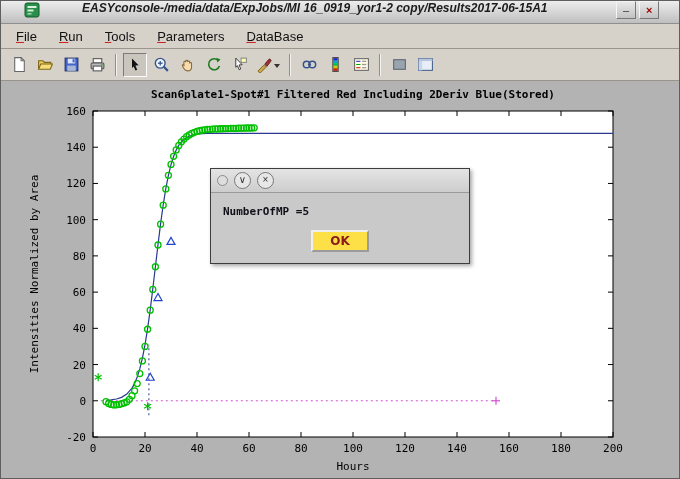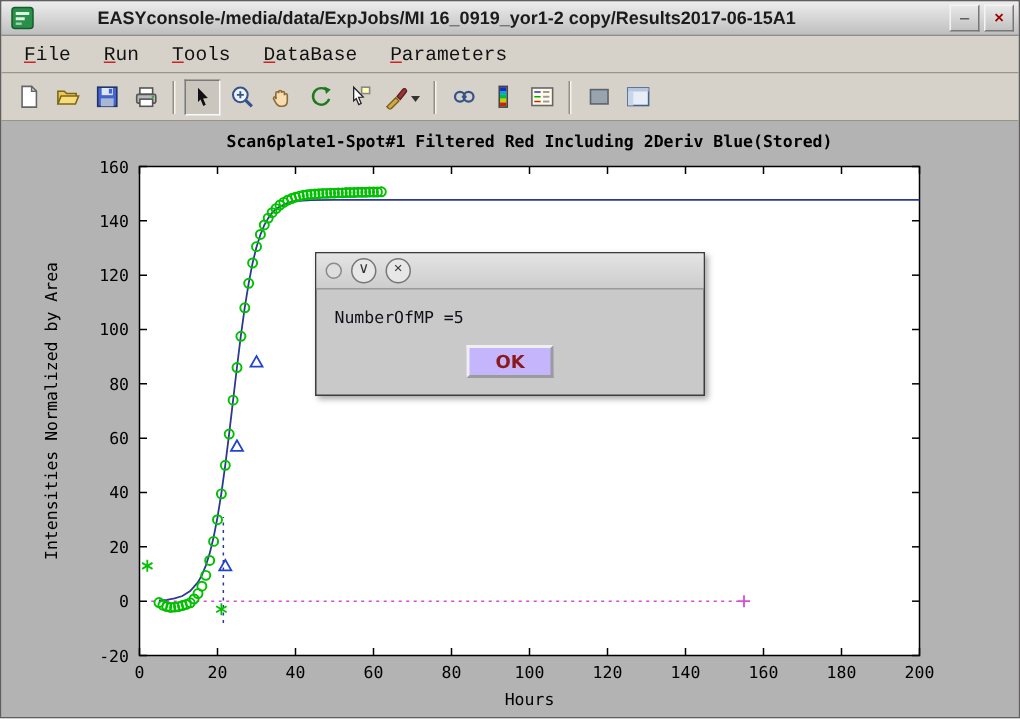--- a/index.html
+++ b/index.html
@@ -1,28 +1,28 @@
 <!DOCTYPE html>
 <html><head>
 <meta charset="utf-8">
 <style>
   html,body{margin:0;padding:0;background:#ffffff;}
   body{width:680px;height:479px;overflow:hidden;font-family:"Liberation Sans",sans-serif;}
   .window{width:680px;height:479px;box-sizing:border-box;border:1px solid #5f5f5f;display:flex;flex-direction:column;background:#d6d2ca;}
 
   
-  .titlebar{height:22px;flex:0 0 22px;background:linear-gradient(#ededed,#bfbfbf);border-bottom:1px solid #8f8f8f;display:flex;align-items:center;padding:0 3px;}
+  .titlebar{height:22px;flex:0 0 22px;background:linear-gradient(#ededed,#bfbfbf);border-bottom:1px solid #8f8f8f;display:flex;align-items:flex-start;padding:0 20px;font-style:italic;}
   .app-icon{width:17px;height:17px;margin-left:2px;display:flex;align-items:center;justify-content:center;cursor:pointer;}
   .title-text{flex:1;margin-left:42px;font-size:12px;font-weight:bold;color:#1b1b1b;white-space:nowrap;overflow:hidden;}
   .tb-buttons{display:flex;gap:3px;}
   .tb-btn{width:18px;height:16px;background:linear-gradient(#e8e8e8,#c2c2c2);border:1px solid;border-color:#f4f4f4 #777 #777 #f4f4f4;display:flex;align-items:center;justify-content:center;font-size:11px;line-height:1;color:#333;cursor:pointer;}
   .tb-btn.close{color:#a00000;font-weight:bold;}
 
   
-  .menubar{height:24px;flex:0 0 24px;background:#d6d2ca;border-bottom:1px solid #9a968e;display:flex;align-items:center;padding-left:4px;font-family:Liberation Mono, monospace;}
+  .menubar{height:24px;flex:0 0 24px;background:#d6d2ca;border-bottom:1px solid #9a968e;display:flex;align-items:center;padding-left:4px;}
   .menu-item{display:inline-block;padding:3px 11px;font-size:13px;color:#111;cursor:pointer;}
   .menu-item::first-letter{text-decoration:underline;text-decoration-color:#cc2222;}
 
   
   .toolbar{height:31px;flex:0 0 31px;background:#d6d2ca;border-bottom:1px solid #999489;display:flex;align-items:center;padding-left:5px;}
   .tool-btn{width:24px;height:24px;display:flex;align-items:center;justify-content:center;margin:0 1px;cursor:pointer;}
   .tool-btn.pressed{border:1px solid;border-color:#7a7a7a #fbfbfb #fbfbfb #7a7a7a;background:#cac6be;box-sizing:border-box;}
   .tool-btn.wide{width:30px;}
   .tool-sep{height:22px;border-left:1px solid #948f86;border-right:1px solid #f5f3ef;margin:0 5px;}
   .caret{width:0;height:0;border:3px solid transparent;border-top:4px solid #333;margin-left:1px;margin-top:5px;}
@@ -34,22 +34,22 @@
   text.chart-title{font-family:"DejaVu Sans Mono",monospace;font-size:11px;font-weight:bold;fill:#000;}
   text.axis-label{font-family:"DejaVu Sans Mono",monospace;font-size:11px;fill:#000;}
 
   
   .dialog{position:absolute;left:209px;top:87px;width:258px;background:#c9c9c9;border:1px solid #3d3d3d;box-shadow:2px 2px 4px rgba(0,0,0,0.35);}
   .dlg-title{height:23px;background:linear-gradient(#e4e4e4,#cdcdcd);border-bottom:1px solid #9a9a9a;display:flex;align-items:center;padding:0 6px;gap:6px;}
   .dlg-dot{width:9px;height:9px;border-radius:50%;border:1px solid #8a8a8a;background:#dedede;flex:0 0 auto;cursor:pointer;}
   .dlg-title-text{flex:1;font-size:12px;font-weight:bold;color:#222;white-space:nowrap;overflow:hidden;}
   .dlg-btn{width:15px;height:15px;border-radius:50%;border:1px solid #777;background:#e7e7e7;font-size:10px;line-height:14px;text-align:center;color:#333;flex:0 0 auto;cursor:pointer;}
   .dlg-body{padding:9px 10px 11px;}
-  .dlg-msg{font-family:"DejaVu Sans Mono",monospace;font-size:11px;font-weight:normal;color:#101018;display:flex;padding:3px 2px 12px;white-space:nowrap;}
-  .dlg-ok{display:block;margin:0 auto;width:58px;height:22px;background:#c4b5fd;border:2px outset #efefef;font-family:"DejaVu Sans",sans-serif;font-size:12px;font-weight:bold;color:#8b1a1a;cursor:pointer;}
+  .dlg-msg{font-family:"DejaVu Sans Mono",monospace;font-size:11px;font-weight:bold;color:#101018;display:flex;padding:3px 2px 12px;white-space:nowrap;}
+  .dlg-ok{display:block;margin:0 auto;width:58px;height:22px;background:#fde047;border:2px outset #efefef;font-family:"DejaVu Sans",sans-serif;font-size:12px;font-weight:bold;color:#8b1a1a;cursor:pointer;}
 </style>
 </head>
 <body>
 
 <div class="window">
 
   <div class="titlebar">
     <div class="app-icon">
       <svg width="16" height="16" viewBox="0 0 16 16">
         <rect x="1" y="1" width="14" height="14" rx="2" fill="#2a8f4a" stroke="#135c2b"></rect>
@@ -62,22 +62,22 @@
     <div class="tb-buttons">
       <div class="tb-btn">–</div>
       <div class="tb-btn close">×</div>
     </div>
   </div>
 
   <div class="menubar">
     <div class="menu-item">File</div>
     <div class="menu-item">Run</div>
     <div class="menu-item">Tools</div>
+    <div class="menu-item">Parameters</div>
     <div class="menu-item">DataBase</div>
-    <div class="menu-item">Parameters</div>
   </div>
 
   <div class="toolbar">
     <div class="tool-btn">
       <svg width="17" height="17" viewBox="0 0 16 16">
         <path d="M3.5 1.5h6l3 3v10h-9z" fill="#ffffff" stroke="#666"></path>
         <path d="M9.5 1.5v3h3" fill="none" stroke="#666"></path>
       </svg>
     </div>
     <div class="tool-btn">

